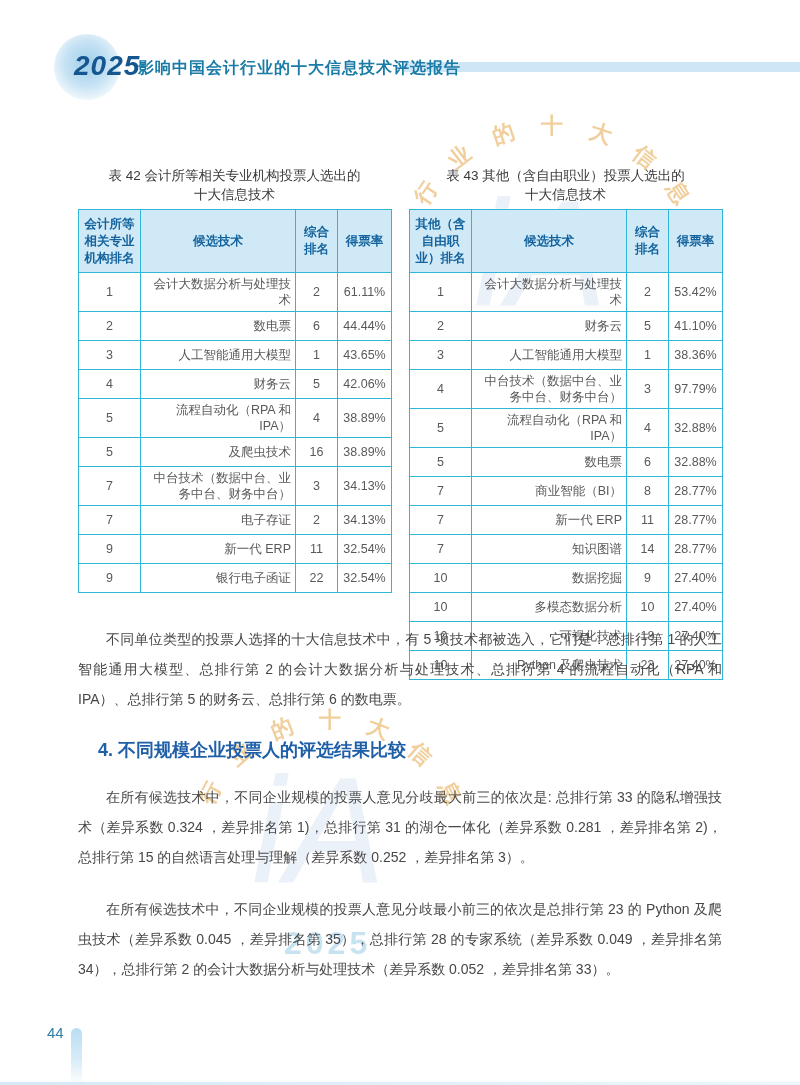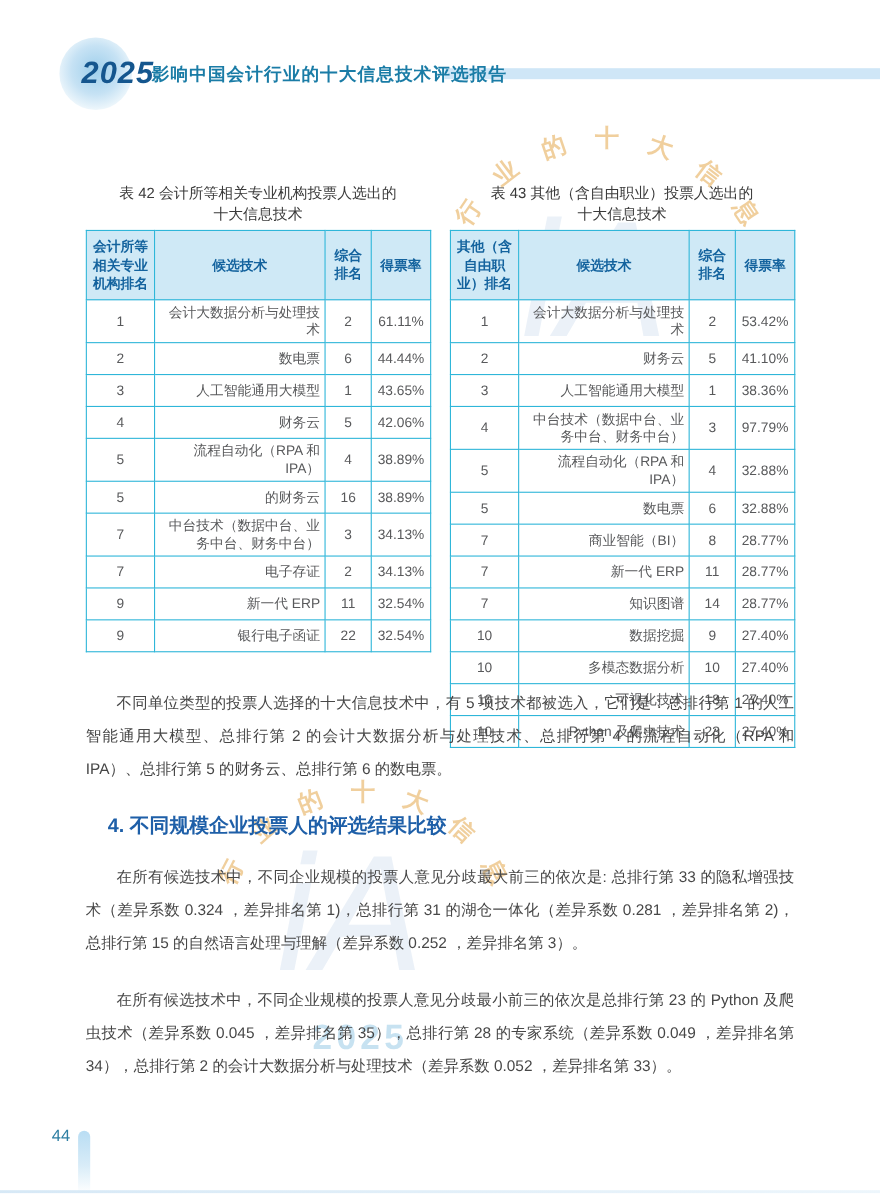--- a/index.html
+++ b/index.html
@@ -171,21 +171,21 @@
               <td>42.06%</td>
             </tr>
             <tr>
               <td>5</td>
               <td class="tech">流程自动化（RPA 和 IPA）</td>
               <td>4</td>
               <td>38.89%</td>
             </tr>
             <tr>
               <td>5</td>
-              <td class="tech">的财务云</td>
+              <td class="tech">及爬虫技术</td>
               <td>16</td>
               <td>38.89%</td>
             </tr>
             <tr>
               <td>7</td>
               <td class="tech">中台技术（数据中台、业务中台、财务中台）</td>
               <td>3</td>
               <td>34.13%</td>
             </tr>
             <tr>

